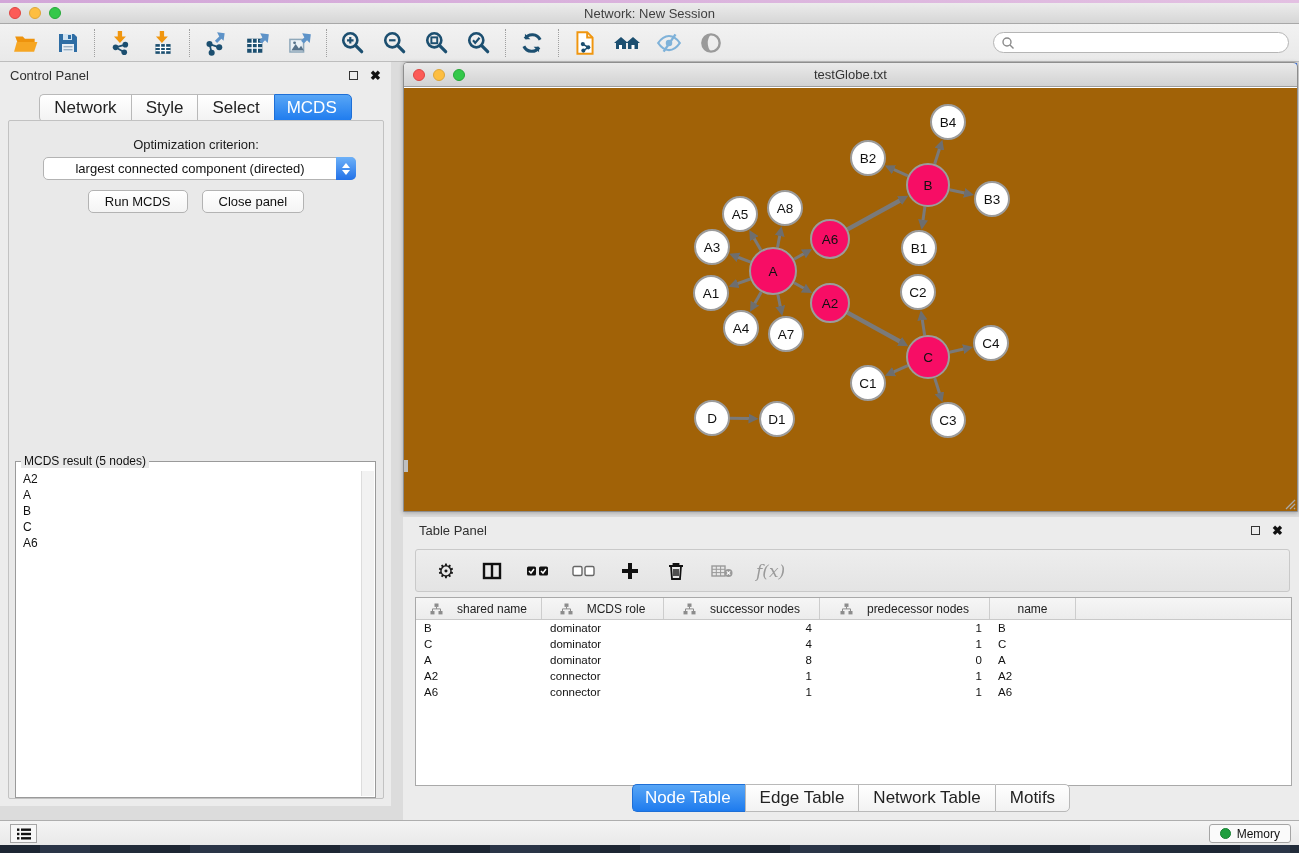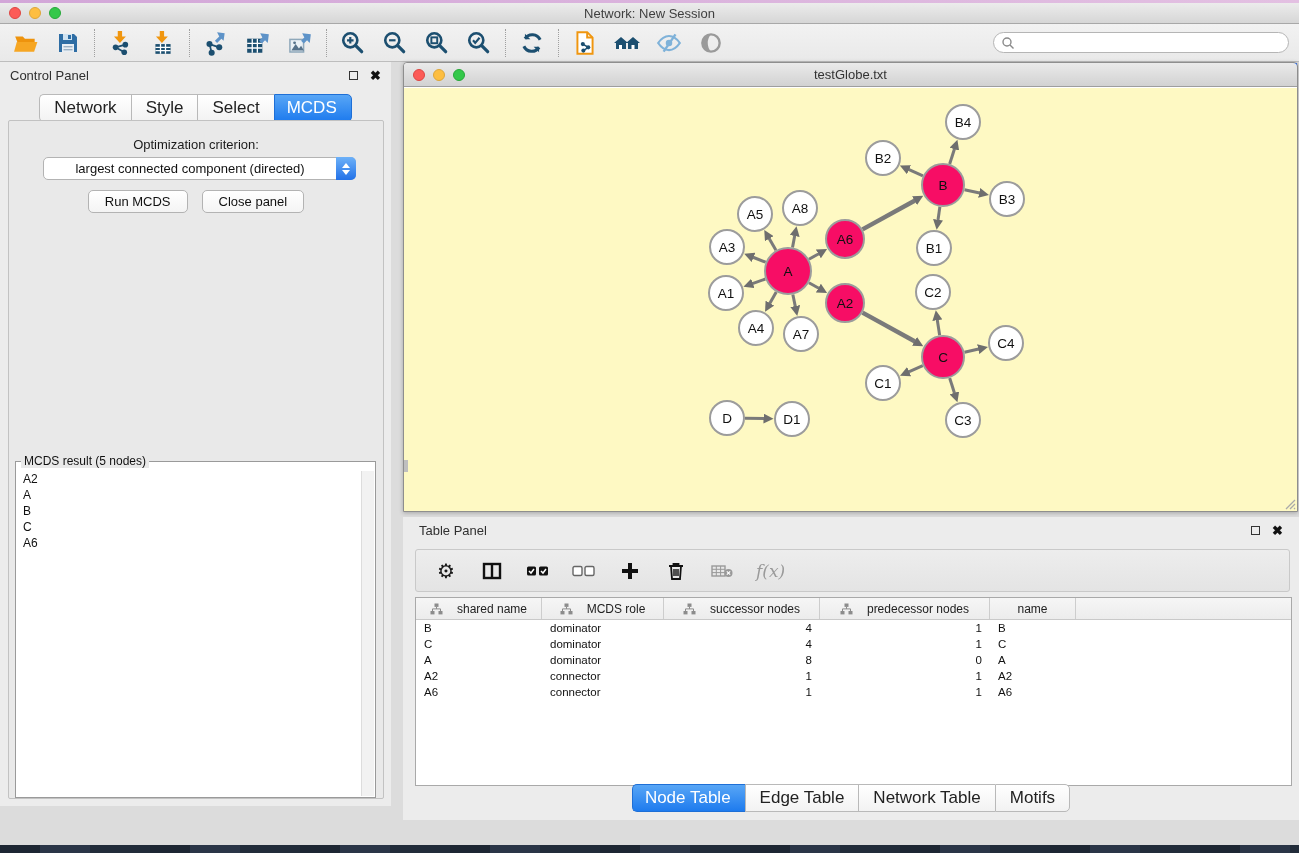--- a/index.html
+++ b/index.html
@@ -67,21 +67,21 @@
 
   
   .net-window { position:absolute; left:403px; top:62px; width:895px; height:450px;
                 border:1px solid #8e8e8e; border-radius:4px 4px 0 0; background:#fff;
                 box-shadow:0 1px 4px rgba(0,0,0,.25); }
   .net-title { height:24px; background:linear-gradient(#eaeaea,#d2d2d2); border-bottom:1px solid #9e9e9e;
                border-radius:4px 4px 0 0; display:flex; align-items:center; position:relative; }
   .net-title .title { position:absolute; left:0; right:0; text-align:center; font-size:13px; color:#333; }
   .net-corner { position:absolute; right:0; top:0; width:0; height:0;
                 border-top:9px solid #3b6fd4; border-left:9px solid transparent; }
-  .net-canvas { position:absolute; left:0; top:25px; right:0; bottom:0; background:#fef9c3; overflow:hidden;padding-left:15px; }
+  .net-canvas { position:absolute; left:0; top:25px; right:0; bottom:0; background:#a16207; overflow:hidden; }
   .net-grip { position:absolute; right:1px; bottom:1px; }
   .net-tick-left { position:absolute; left:0; top:372px; width:4px; height:12px; background:#bfbfbf; }
 
   
   .table-panel { position:absolute; left:403px; top:517px; width:896px; height:303px; background:#ececec; }
   .tp-toolbar { position:absolute; left:12px; top:32px; width:875px; height:43px;
                 background:linear-gradient(#ededed,#e4e4e4); border:1px solid #c9c9c9; border-radius:3px;
                 display:flex; align-items:center; gap:22px; padding-left:18px; }
   .tp-icon { display:flex; align-items:center; justify-content:center; width:24px; height:24px; }
   .fx { font-family:"DejaVu Serif", serif; font-style:italic; font-size:17px; color:#9a9a9a; }
@@ -586,15 +586,31 @@
     <div class="tp-tabs">
       <div class="seg-row" style="margin-top:0;">
         <span class="seg active">Node Table</span>
         <span class="seg">Edge Table</span>
         <span class="seg">Network Table</span>
         <span class="seg">Motifs</span>
       </div>
     </div>
   </div>
 
+  <div class="statusbar">
+    <span class="sb-listbtn">
+      <svg width="16" height="14" viewBox="0 0 16 14">
+        <rect x="1" y="1.5" width="2.4" height="2.4" fill="#111"></rect>
+          <rect x="5" y="1.5" width="10" height="2.4" fill="#111"></rect>
+        <rect x="1" y="5.8" width="2.4" height="2.4" fill="#111"></rect>
+          <rect x="5" y="5.8" width="10" height="2.4" fill="#111"></rect>
+        <rect x="1" y="10.1" width="2.4" height="2.4" fill="#111"></rect>
+          <rect x="5" y="10.1" width="10" height="2.4" fill="#111"></rect>
+      </svg>
+    </span>
+    <span class="memory-btn">
+      <span class="mem-dot"></span>
+      <span>Memory</span>
+    </span>
+  </div>
   <div class="desktop-bottom"></div>
 
 </div>
 
 </body></html>

